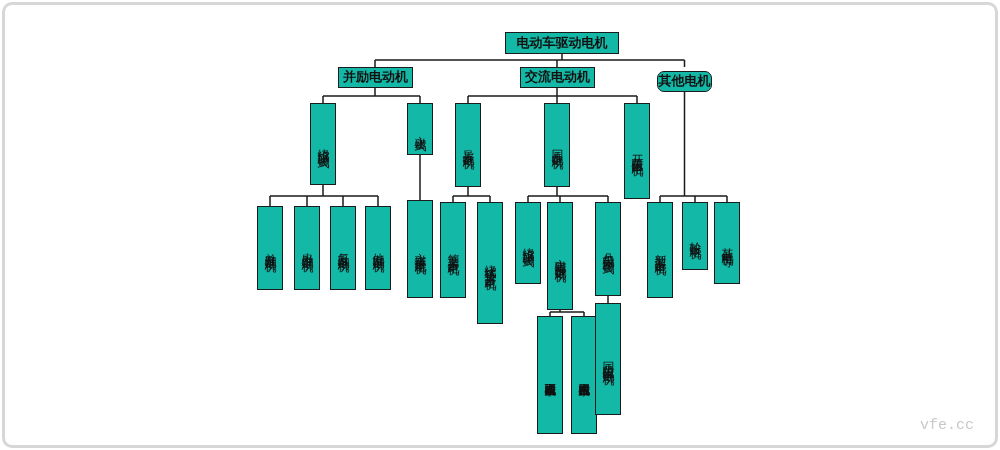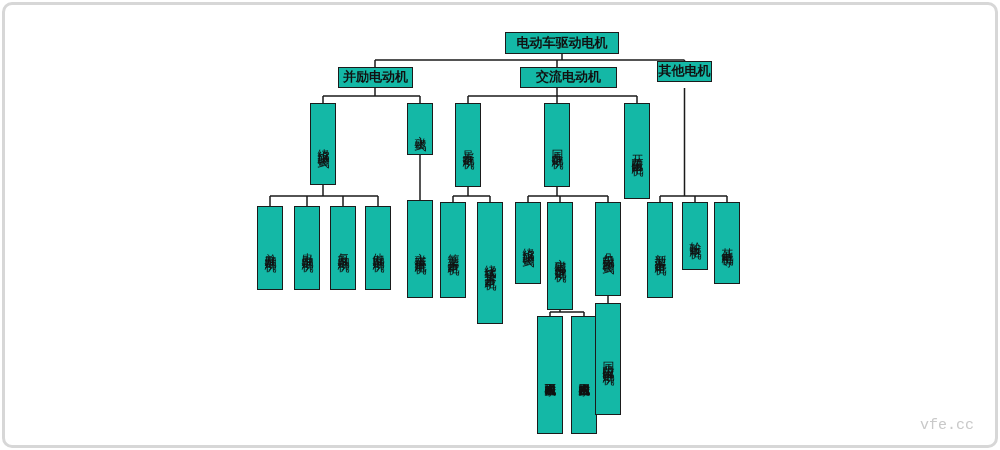--- a/index.html
+++ b/index.html
@@ -21,22 +21,22 @@
   }
   .h{font-size:13px;font-weight:700;white-space:nowrap;}
   .v{font-size:12px;font-weight:500;}
   .v span{
     writing-mode:vertical-rl;text-orientation:upright;letter-spacing:2px;
   }
   .v.tall span{letter-spacing:0;font-size:11.5px;}
   
   #n-root {left:505px;top:32px;width:114px;height:22px;}
   #n-dc   {left:338px;top:67px;width:75px;height:21px;}
-  #n-ac   {left:520px;top:67px;width:97px;height:21px;}
-  #n-other{left:657px;top:61px;width:55px;height:21px;}
+  #n-ac   {left:520px;top:67px;width:75px;height:21px;}
+  #n-other{left:657px;top:71px;width:55px;height:21px;border-radius:7px;}
   #n-dcwound{left:310px;top:103px;width:26px;height:82px;}
   #n-dcpm {left:407px;top:103px;width:26px;height:52px;}
   #n-shunt{left:257px;top:206px;width:26px;height:84px;}
   #n-series{left:294px;top:206px;width:26px;height:84px;}
   #n-compound{left:330px;top:206px;width:26px;height:84px;}
   #n-separate{left:365px;top:206px;width:26px;height:84px;}
   #n-pmdc {left:407px;top:200px;width:26px;height:98px;}
   #n-async{left:455px;top:103px;width:26px;height:84px;}
   #n-sync {left:544px;top:103px;width:26px;height:84px;}
   #n-srm  {left:624px;top:103px;width:26px;height:96px;}

